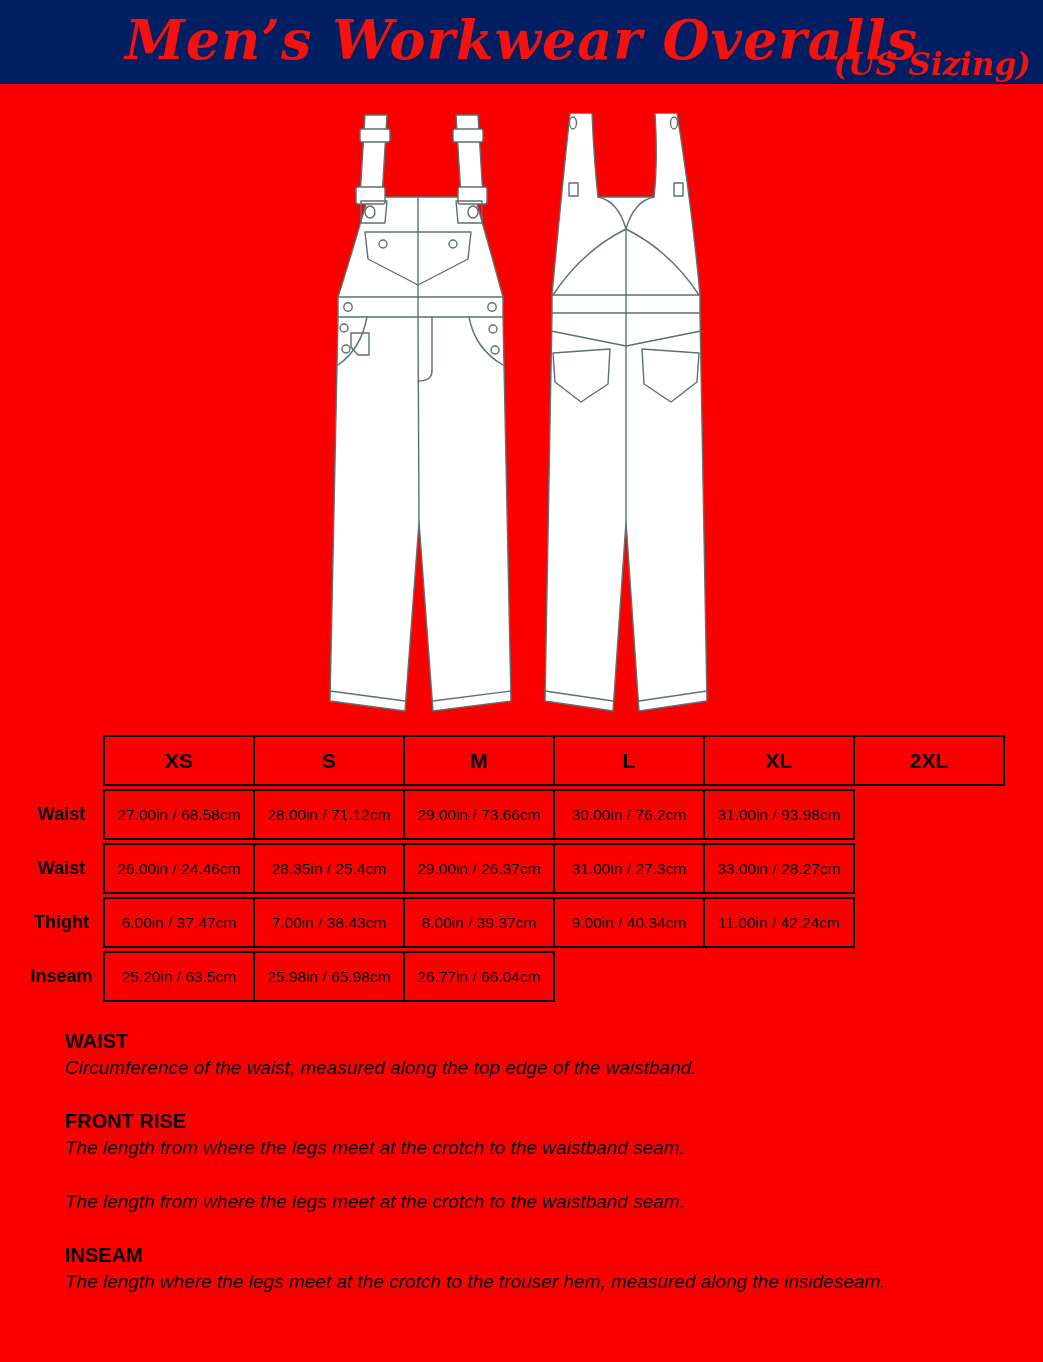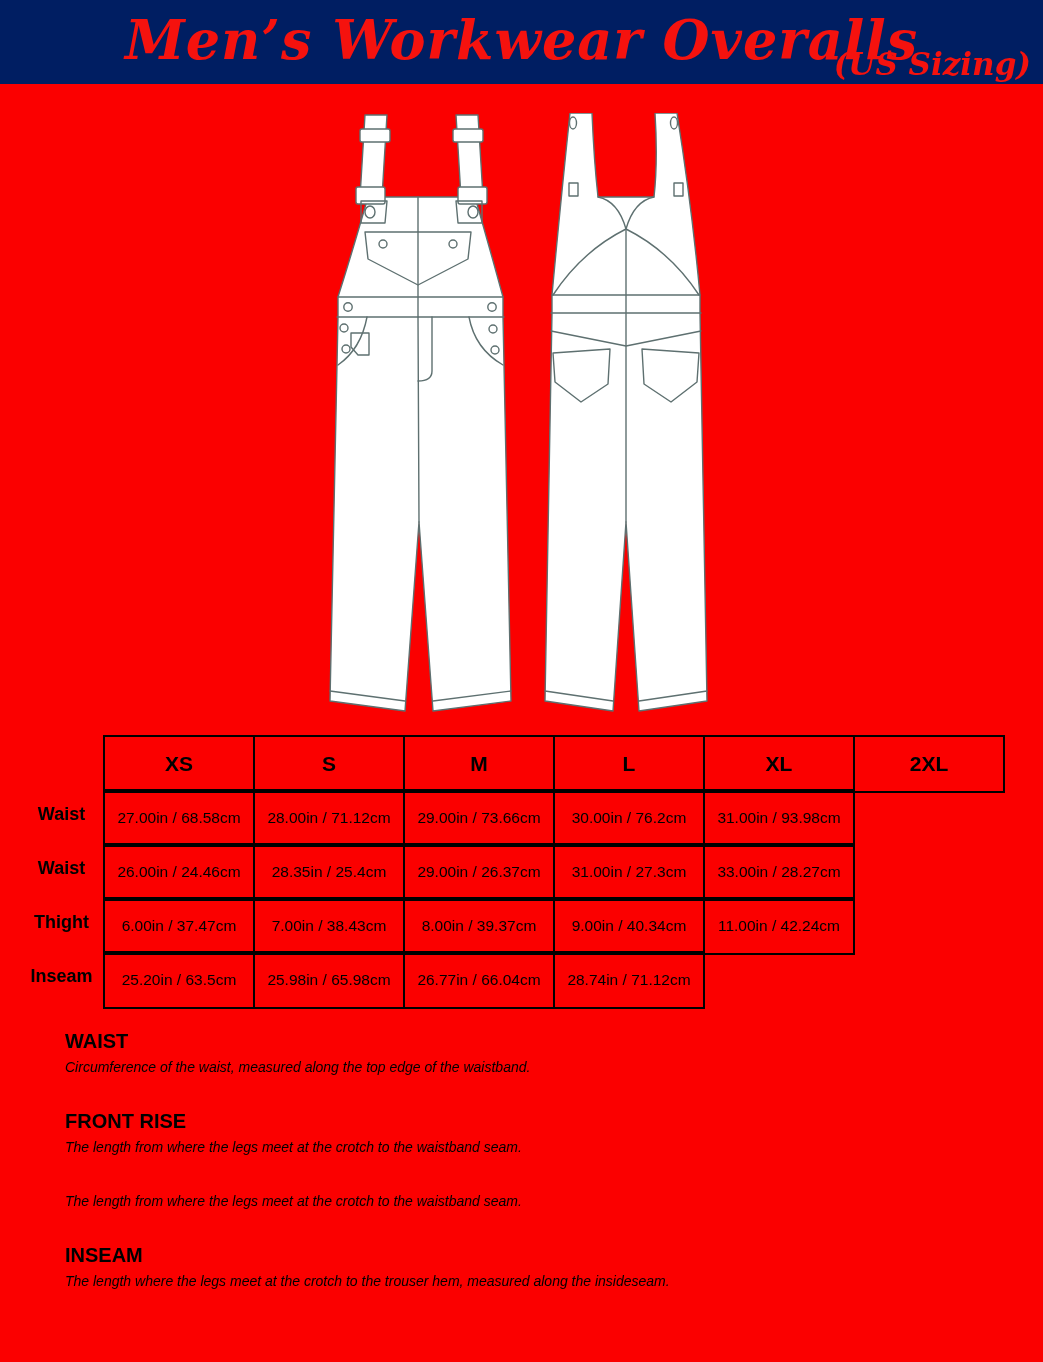--- a/index.html
+++ b/index.html
@@ -25,31 +25,31 @@
   .front-svg{position:absolute;left:325px;top:113px;width:191px;height:600px;}
   .back-svg{position:absolute;left:540px;top:113px;width:172px;height:600px;}
   
   .size-table{position:absolute;left:20px;top:735px;}
   .trow{display:flex;margin-bottom:3px;height:51px;}
   .rlabel{
     width:83px;height:51px;display:flex;align-items:center;justify-content:center;
     font-weight:bold;font-size:18px;color:#000;flex:0 0 83px;
   }
   .cell{
-    width:152px;height:58px;flex:0 0 152px;box-sizing:border-box;
+    width:152px;height:51px;flex:0 0 152px;box-sizing:border-box;
     border:2px solid #000;display:flex;align-items:center;justify-content:center;
     font-size:15.5px;color:#000;background:transparent;
   }
   .cell + .cell{margin-left:-2px;}
   .trow .cell.th{font-weight:bold;font-size:21px;}
   
   .defs{position:absolute;left:65px;top:1028px;width:950px;color:#000;}
   .def-block{margin-bottom:27px;}
   .def-term{font-weight:bold;font-size:20px;line-height:26px;}
-  .def-text{font-style:italic;font-size:14px;line-height:27px;}
+  .def-text{font-style:italic;font-size:19px;line-height:27px;}
 </style>
 </head>
 <body>
 
 <div class="page">
 
   <header class="band">
     <h1>Men’s Workwear Overalls</h1>
     <div class="sub">(US Sizing)</div>
   </header>
@@ -165,21 +165,20 @@
         <div class="cell">7.00in / 38.43cm</div>
         <div class="cell">8.00in / 39.37cm</div>
         <div class="cell">9.00in / 40.34cm</div>
         <div class="cell">11.00in / 42.24cm</div>
       </div>
       <div class="trow">
         <div class="rlabel">Inseam</div>
         <div class="cell">25.20in / 63.5cm</div>
         <div class="cell">25.98in / 65.98cm</div>
         <div class="cell">26.77in / 66.04cm</div>
-        <div class="cell">28.74in / 71.12cm</div>
       </div>
     </div>
 
   <div class="defs" id="defs">
       <div class="def-block">
         <div class="def-term">WAIST</div>
         <div class="def-text">Circumference of the waist, measured along the top edge of the waistband.</div>
       </div>
       <div class="def-block">
         <div class="def-term">FRONT RISE</div>

